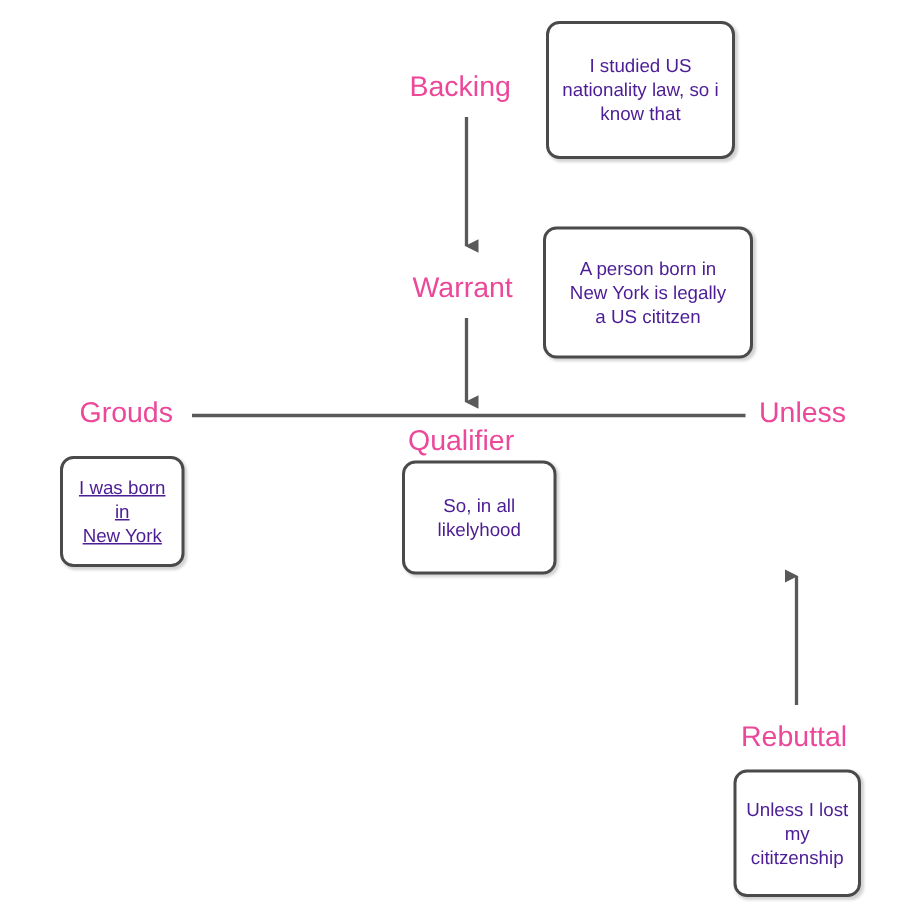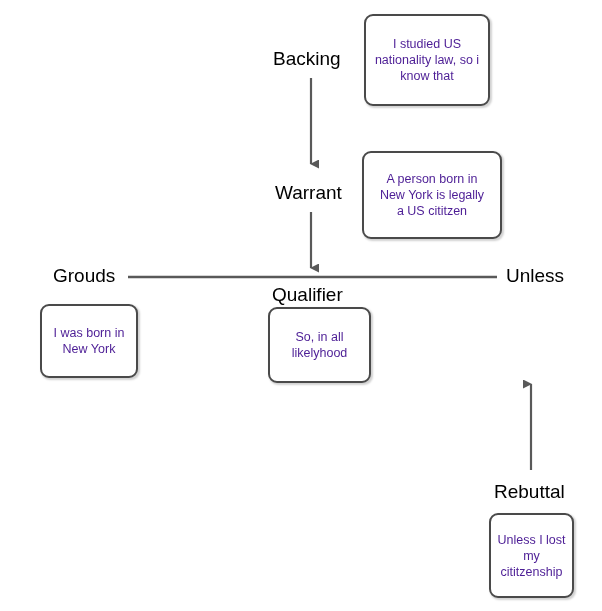--- a/index.html
+++ b/index.html
@@ -35,21 +35,21 @@
     box-shadow: 1.5px 1.5px 2px rgba(0,0,0,0.18);
     padding: 4px 6px;
   }
   .node-text {
     display: block;
     white-space: pre-line;
   }
   
   .role-label {
     position: absolute;
-    color: #000000;
+    color: #ec4899;
     font-size: 19px;
     line-height: 22px;
     white-space: nowrap;
   }
   
   #connectors {
     position: absolute;
     left: 0;
     top: 0;
     width: 602px;
@@ -98,21 +98,21 @@
 nationality law, so i
 know that</span>
   </div>
 
   <div class="node" style="left:362px; top:151px; width:140px; height:88px;">
     <span class="node-text">A person born in
 New York is legally
 a US cititzen</span>
   </div>
 
-  <div class="node" style="left:40px; top:304px; width:98px; height:74px;">
+  <div class="node" style="left:40px; top:304px; width:83px; height:74px;text-decoration:underline;">
     <span class="node-text">I was born in
 New York</span>
   </div>
 
   <div class="node" style="left:268px; top:307px; width:103px; height:76px;text-align:center;">
     <span class="node-text">So, in all
 likelyhood</span>
   </div>
 
 

